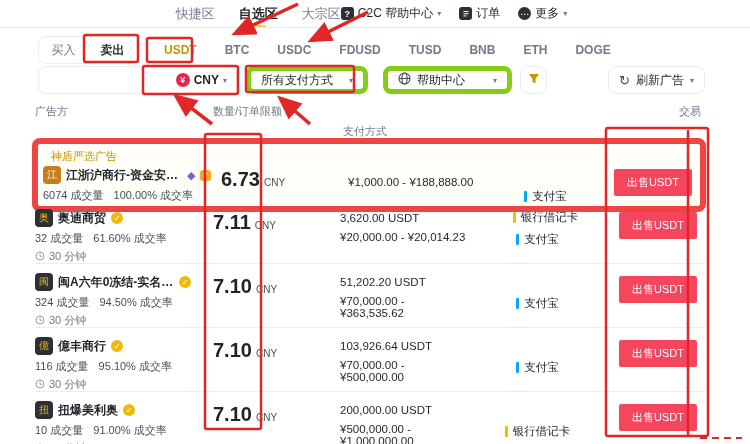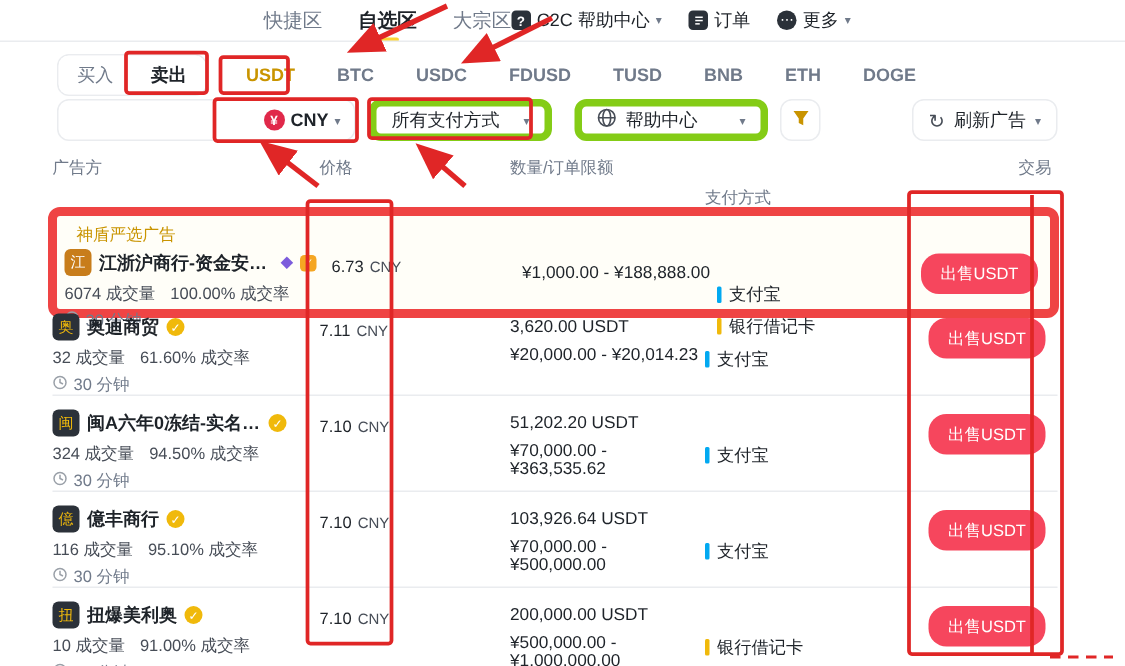--- a/index.html
+++ b/index.html
@@ -68,32 +68,32 @@
   .avatar.orange{background:#C87D1B;color:#fff;}
   .name{font-size:12px;font-weight:600;color:#1E2329;max-width:116px;white-space:nowrap;overflow:hidden;
         text-overflow:ellipsis;cursor:pointer;}
   .bcheck{width:12px;height:12px;border-radius:50%;background:#F0B90B;color:#fff;font-size:8px;
         display:flex;align-items:center;justify-content:center;flex:none;}
   .bdiamond{color:#7C5CDC;font-size:11px;line-height:1;}
   .bshield{width:11px;height:11px;border-radius:3px;background:#F5A623;color:#fff;font-size:7px;
         display:flex;align-items:center;justify-content:center;flex:none;}
   .line2{font-size:11px;color:#474D57;margin-top:4px;display:flex;gap:10px;}
   .line3{font-size:11px;color:#707A8A;margin-top:3px;display:flex;align-items:center;gap:4px;}
-  .pval{font-size:11px;font-weight:400;}
+  .pval{font-size:20px;font-weight:700;}
   .pcur{font-size:10px;color:#474D57;margin-left:4px;}
   .col-price{padding-top:2px;}
   .col-amt{font-size:11.5px;padding-top:3px;}
   .col-amt .l2{margin-top:7px;}
   .col-pay{padding-top:3px;}
-  .pm{display:flex;align-items:center;gap:5px;font-size:11.5px;margin-bottom:6px;}
+  .pm{display:flex;align-items:center;gap:5px;font-size:11.5px;margin-bottom:6px;justify-content:center;}
   .bar{width:3px;height:11px;border-radius:1px;flex:none;}
   .bar.blue{background:#02A9F1;} .bar.yellow{background:#F0B90B;}
   .col-act{flex:1;display:flex;justify-content:flex-end;align-items:flex-start;padding:3px 8px 0 0;}
   .sellbtn{width:78px;height:27px;background:#F6465D;color:#fff;font-size:11px;border:none;
-        border-radius:12px;cursor:pointer;font-family:inherit;}
+        border-radius:2px;cursor:pointer;font-family:inherit;}
   
   .annotations{position:absolute;top:0;left:0;pointer-events:none;z-index:10;}
 </style>
 </head>
 <body>
 
 <header class="topnav">
   <nav class="zones">
     <span class="zone">快捷区</span>
     <span class="zone active">自选区</span>
@@ -174,21 +174,20 @@
   </button>
   <button class="refreshbtn">
     <span class="refresh-g">↻</span>
     <span>刷新广告</span>
     <span class="caret">▾</span>
   </button>
 </div>
 
 <div class="thead">
   <span class="c-adv">广告方</span>
-  <span class="c-price">价格</span>
   <span class="c-amt">数量/订单限额</span>
   <span class="c-pay">支付方式</span>
   <span class="c-act">交易</span>
 </div>
 
 <div class="featured">
   <div class="flabel">神盾严选广告</div>
   <div class="rrow">
     <div class="c-adv">
       <div class="line1">

